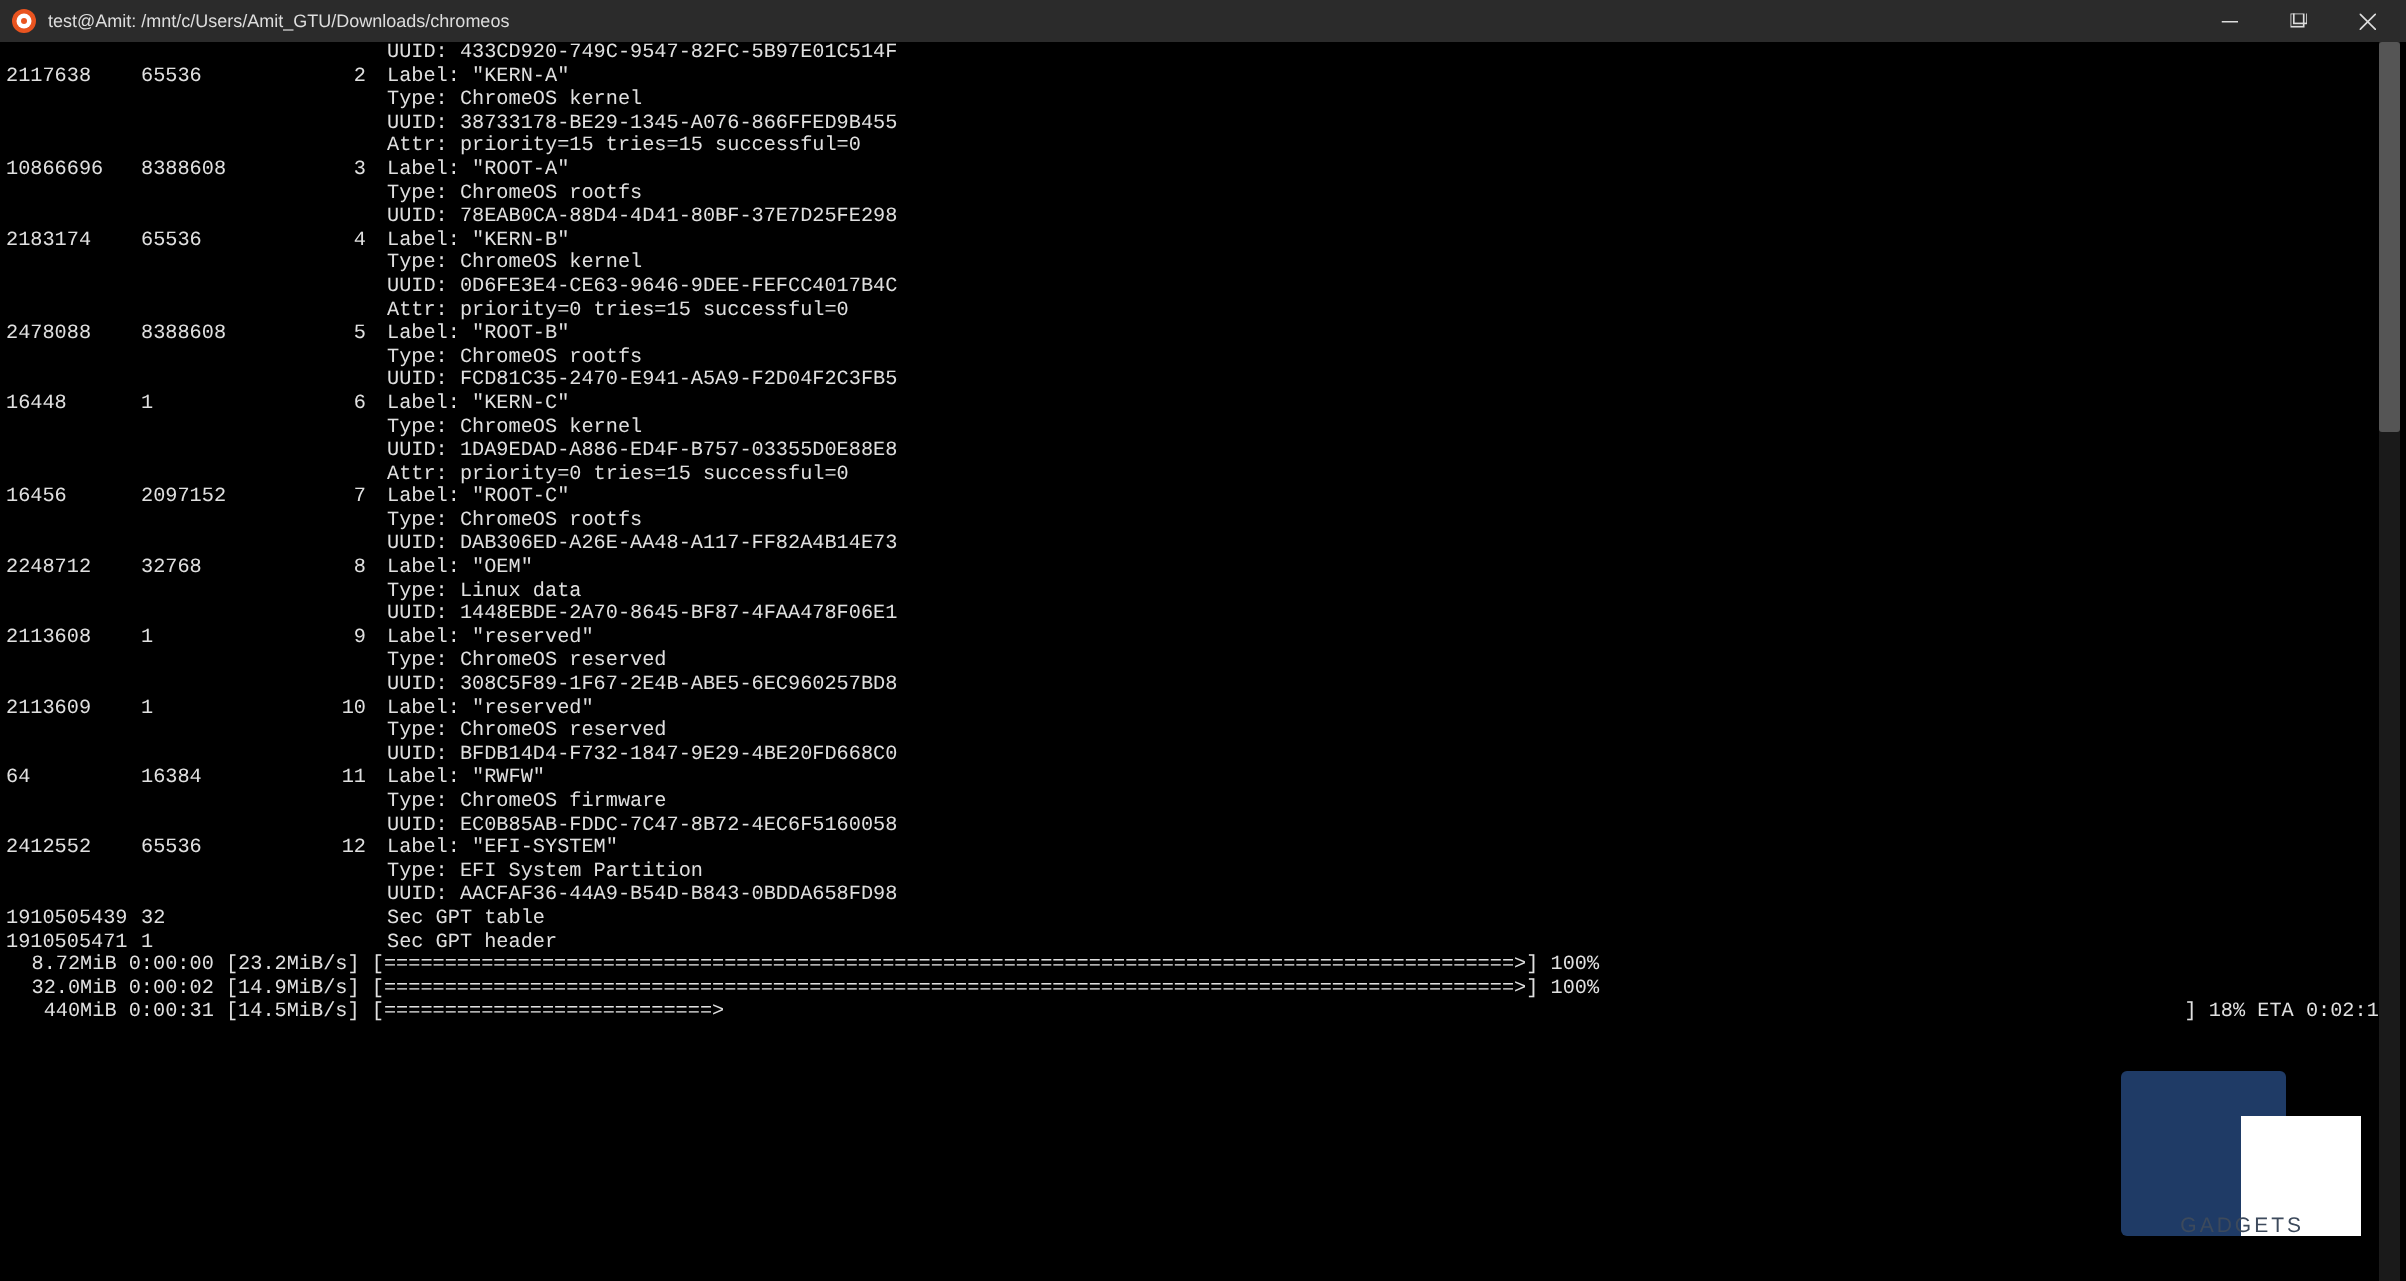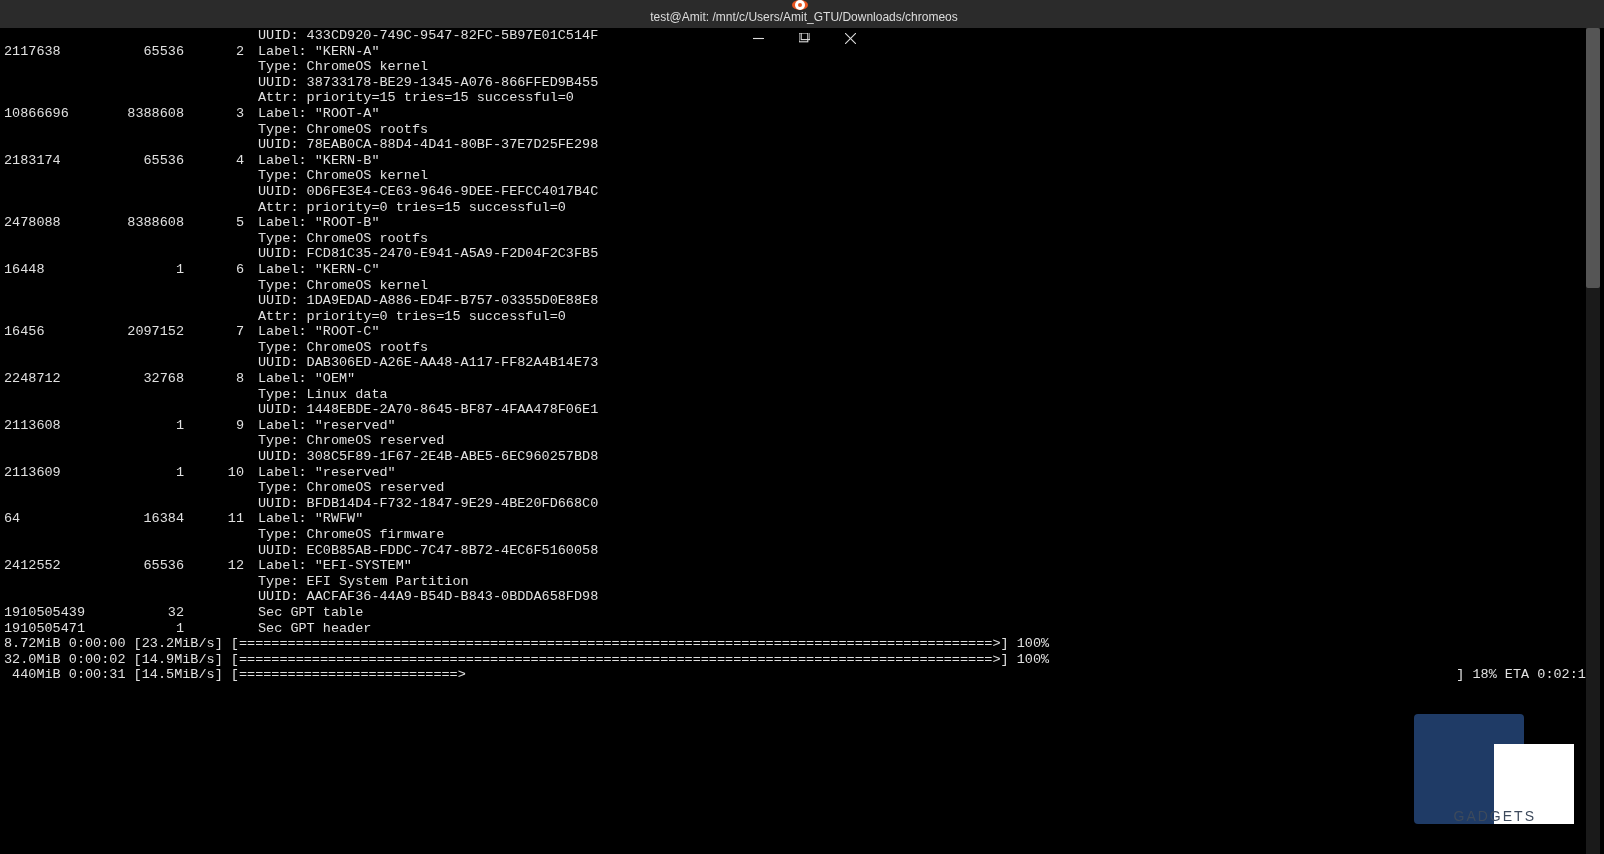--- a/index.html
+++ b/index.html
@@ -15,21 +15,20 @@
   }
   .titlebar {
     background: #2b2b2b;
     height: 28px;
     display: flex;
     align-items: center;
     padding: 0 4px 0 8px;
     color: #ddd;
     font-family: 'Segoe UI', sans-serif;
     font-size: 12px;
-    flex-direction: column;
   }
   .titlebar-icon {
     width: 16px;
     height: 16px;
     background: #e95420;
     border-radius: 50%;
     margin-right: 8px;
     display: flex;
     align-items: center;
     justify-content: center;
@@ -62,24 +61,24 @@
   .titlebar-btn svg { width: 11px; height: 11px; }
   .terminal {
     padding: 0 4px;
     line-height: 15.6px;
     white-space: pre;
     position: relative;
     height: calc(854px - 28px);
   }
   .row { display: flex; height: 15.6px; }
   .c-start { width: 90px; }
-  .c-size  { width: 90px; text-align: right; }
+  .c-size  { width: 90px; text-align: left; }
   .c-part  { width: 60px; text-align: right; }
   .c-cont  { padding-left: 14px; text-align: center; }
-  .progress-row { display: flex; height: 15.6px; }
+  .progress-row { display: flex; height: 15.6px; margin-left: 17px; }
   .p-left { }
   .p-bar { }
   .p-right { margin-left: auto; padding-right: 6px; }
   .scrollbar {
     position: absolute;
     right: 4px;
     top: 28px;
     width: 14px;
     height: calc(854px - 28px);
     background: #1a1a1a;

